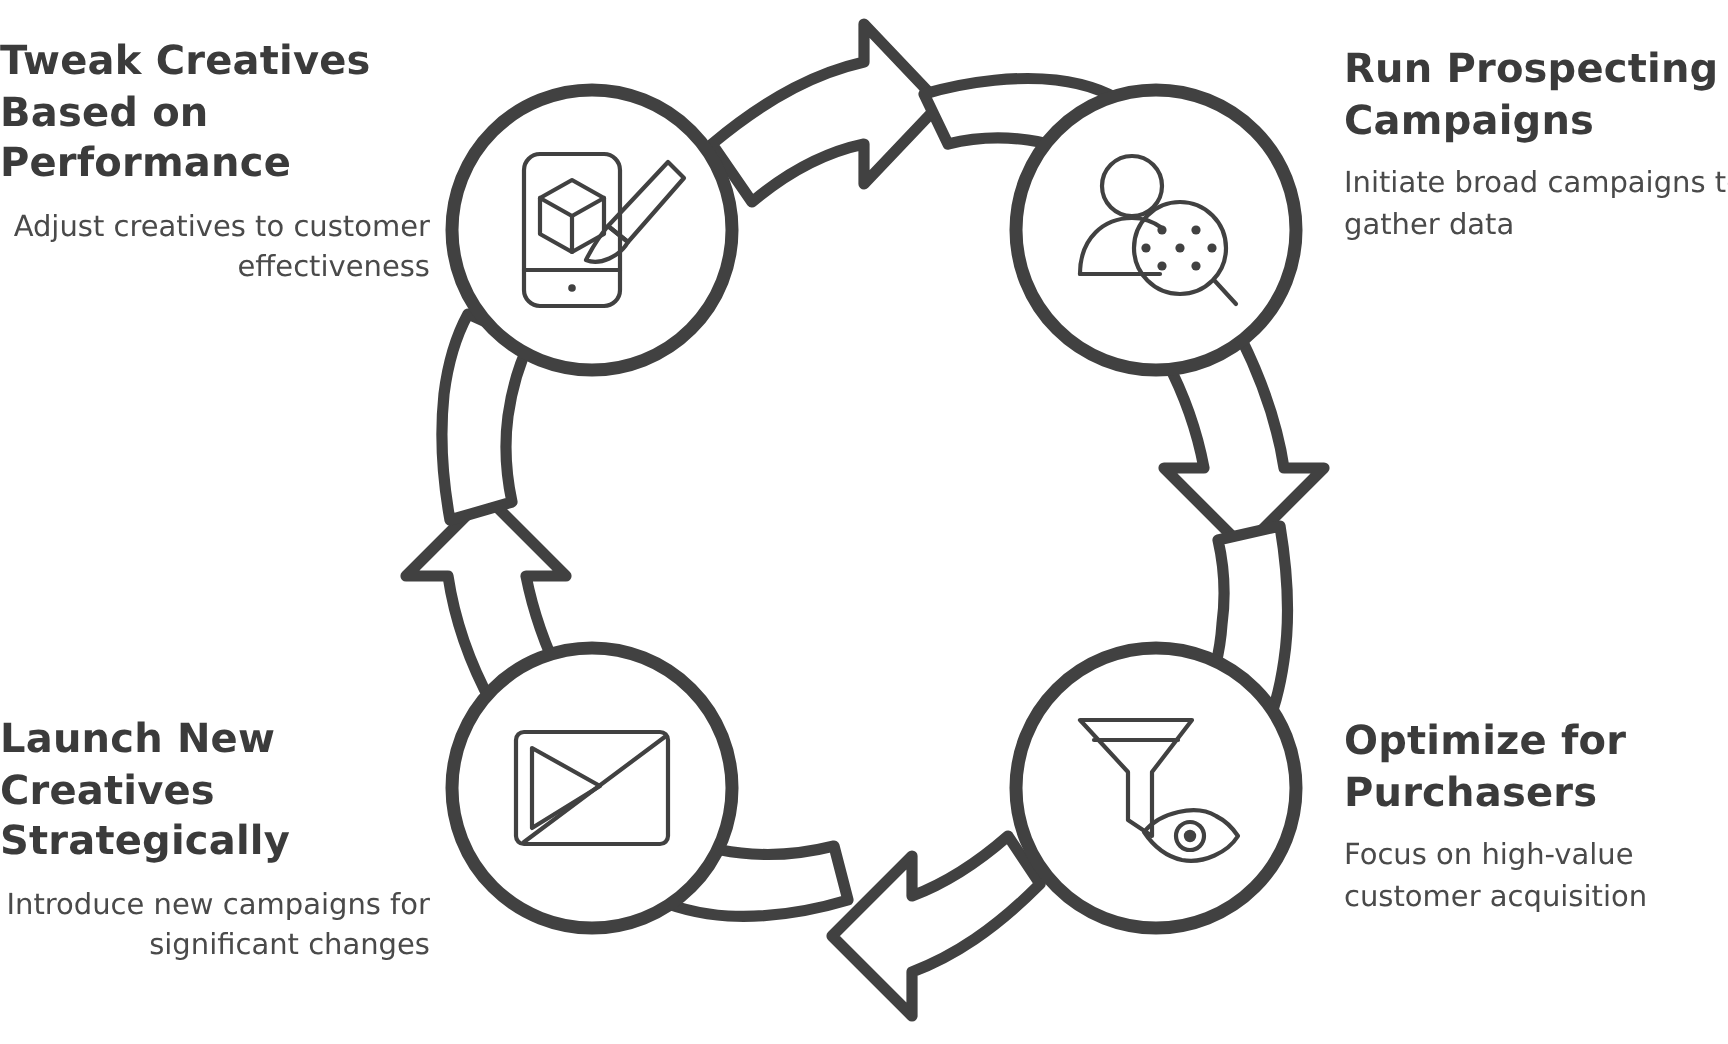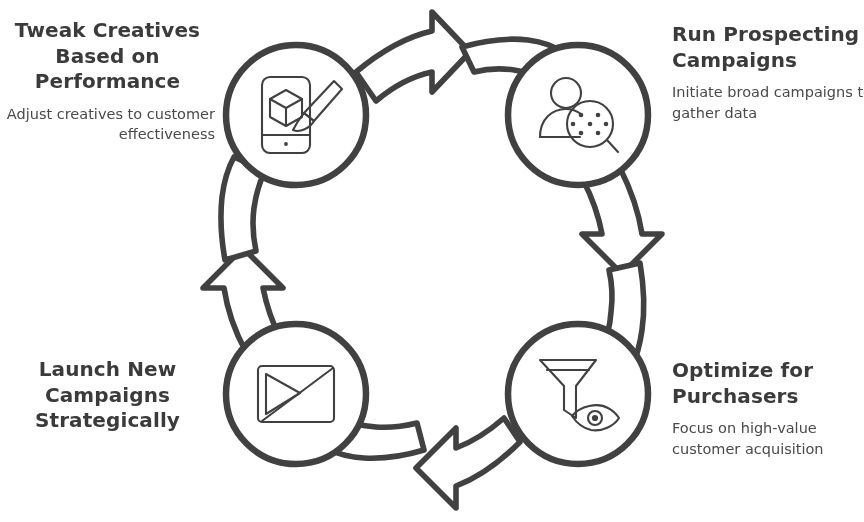--- a/index.html
+++ b/index.html
@@ -45,21 +45,21 @@
     line-height: 1.42;
     color: #4a4a4a;
     margin: 0;
   }
   
   .q-tl { left: 0px;   top: 18px;  text-align: right; }
   .q-tr { left: 672px; top: 22px;  text-align: left;  }
   .q-bl { left: 0px;   top: 357px; text-align: right; }
   .q-br { left: 672px; top: 358px; text-align: left;  }
 
-  .q-tl .label-title, .q-bl .label-title { text-align: center; }
+  .q-tl .label-title, .q-bl .label-title { text-align: left; }
   .q-tr .label-title, .q-br .label-title { text-align: left; }
 </style>
 </head>
 <body>
 
 <div id="stage">
 
   <svg class="diagram-svg" viewBox="0 0 864 522" xmlns="http://www.w3.org/2000/svg">
     <defs>
       <style>
@@ -231,16 +231,17 @@
     <p class="label-title">Run Prospecting Campaigns</p>
     <p class="label-desc">Initiate broad campaigns to gather data</p>
   </div>
 
   <div class="label-block q-br">
     <p class="label-title">Optimize for Purchasers</p>
     <p class="label-desc">Focus on high-value customer acquisition</p>
   </div>
 
   <div class="label-block q-bl">
-    <p class="label-title">Launch New Campaigns Strategically</p>
+    <p class="label-title">Launch New Creatives Strategically</p>
+    <p class="label-desc">Introduce new campaigns for significant changes</p>
   </div>
 
 </div>
 
 </body></html>

